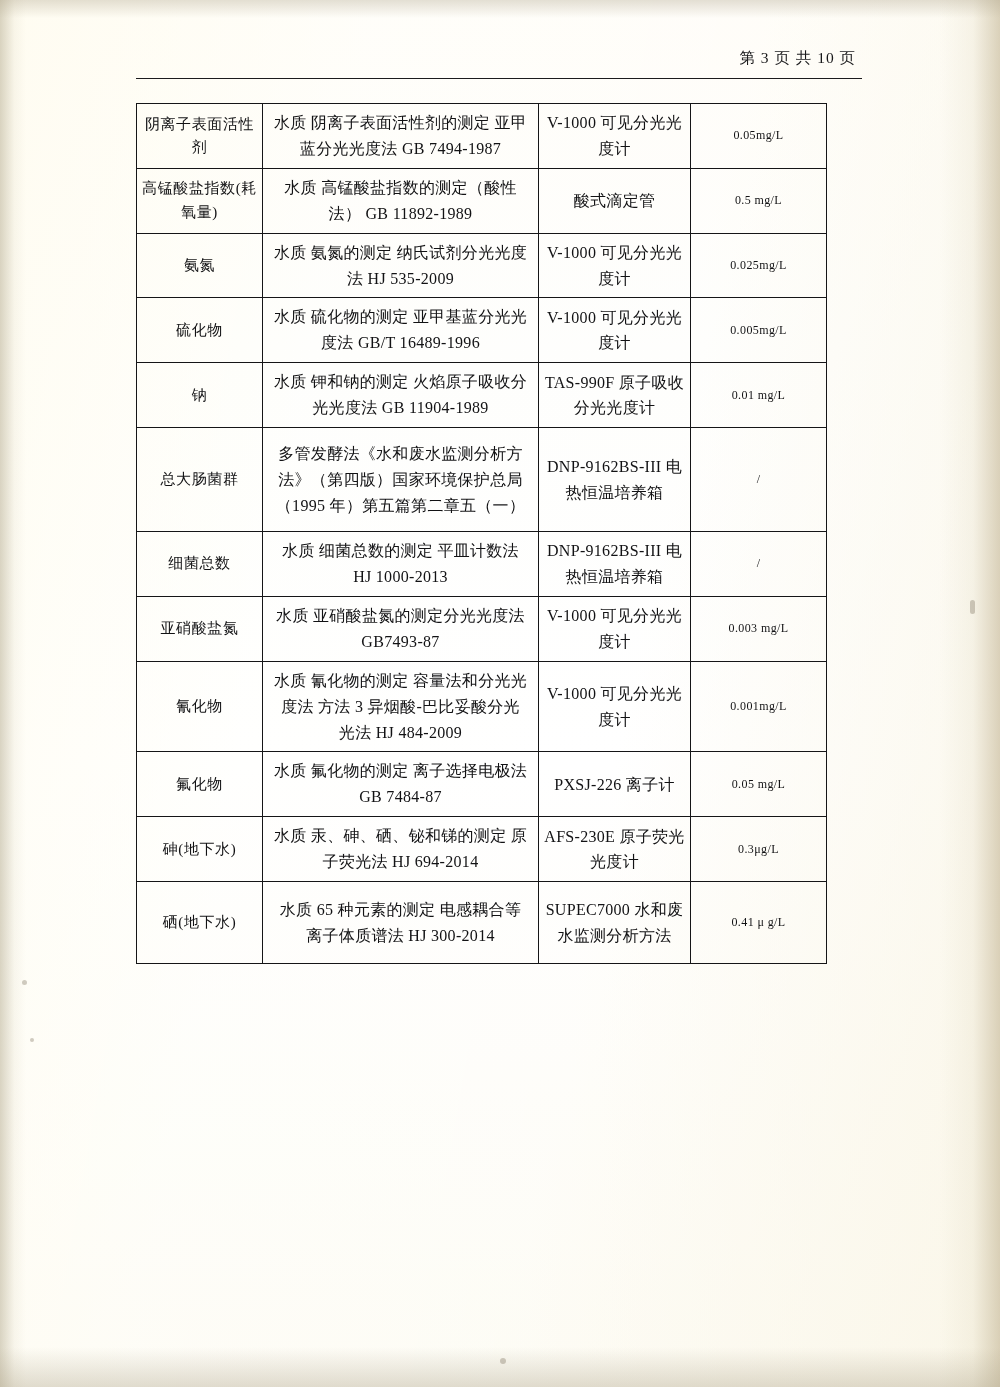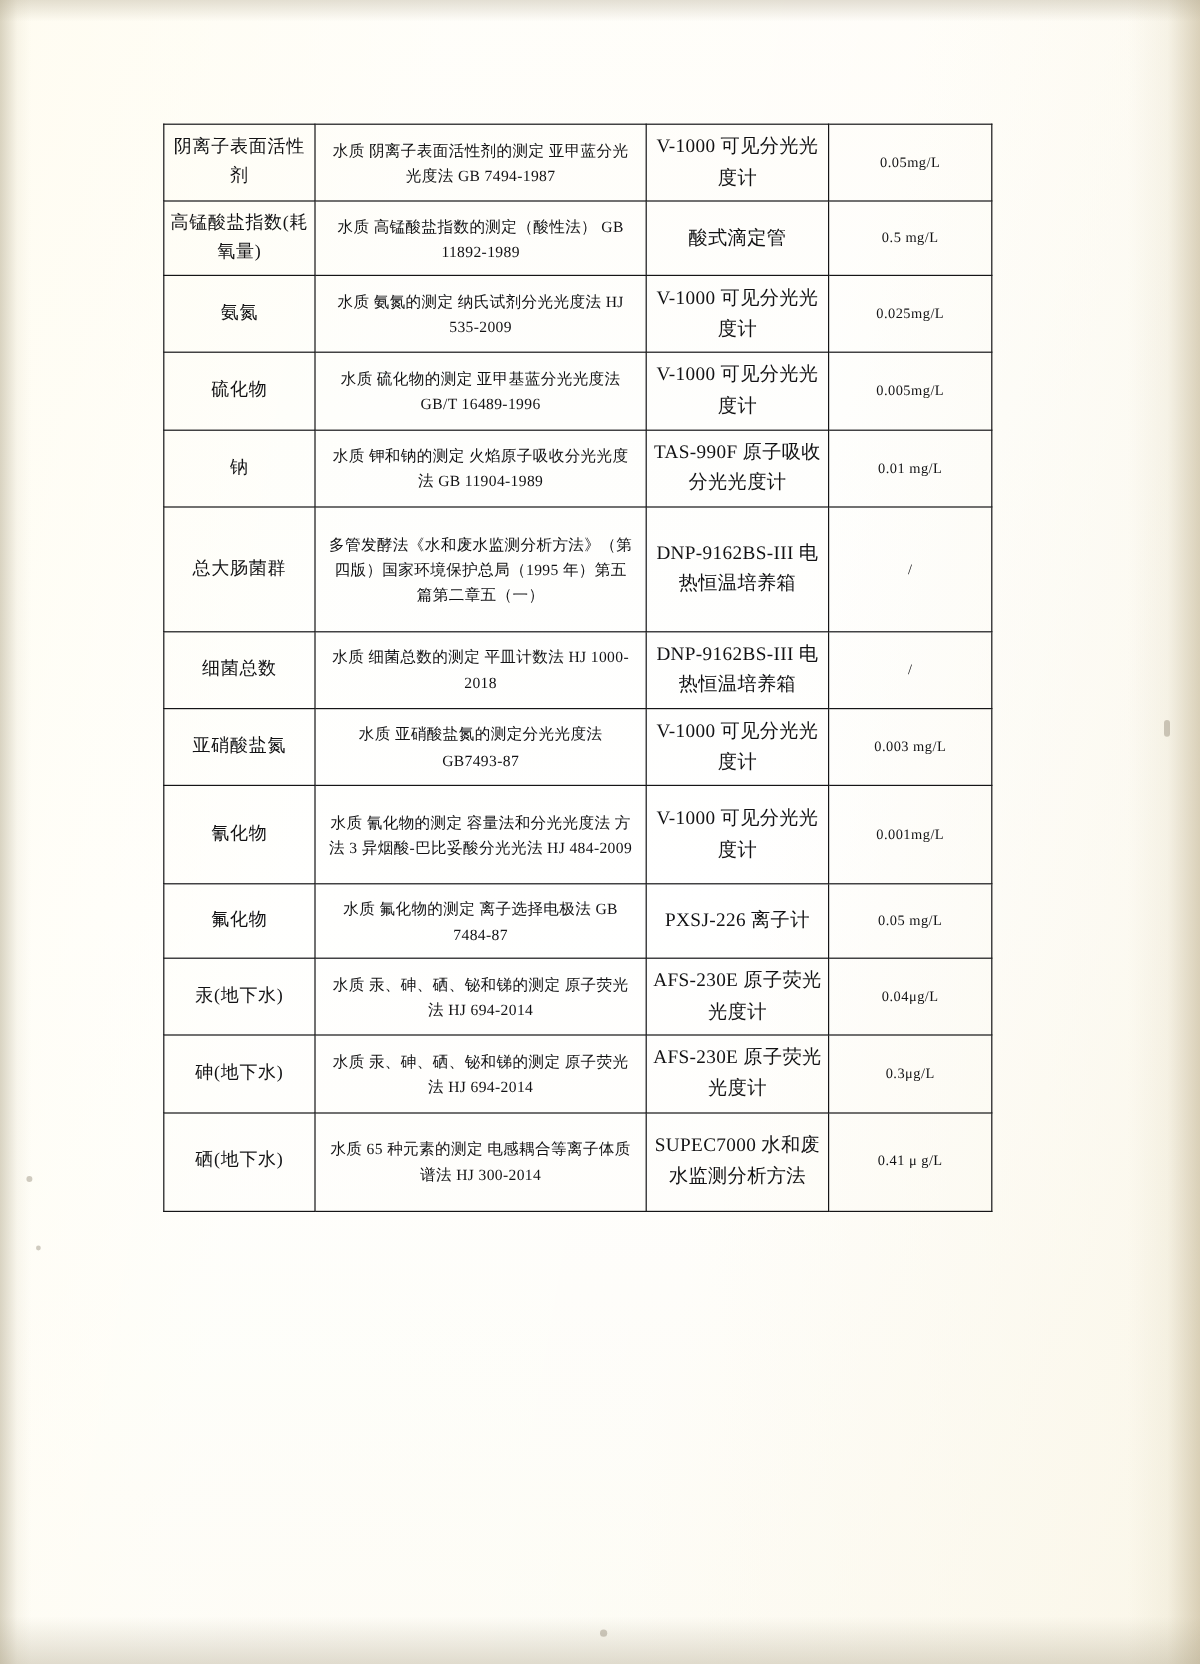--- a/index.html
+++ b/index.html
@@ -100,21 +100,21 @@
   col.c-method { width: 276px; }
   col.c-device { width: 152px; }
   col.c-limit { width: 136px; }
 
   .cell-item {
     font-size: 15px;
     line-height: 1.55;
     letter-spacing: 0.6px;
   }
   .cell-method {
-    font-size: 13px;
+    font-size: 16px;
     line-height: 1.62;
     letter-spacing: 0.3px;
     padding-left: 10px !important;
     padding-right: 10px !important;
   }
   .cell-device {
     font-size: 16px;
     line-height: 1.6;
     letter-spacing: 0.3px;
   }
@@ -133,20 +133,24 @@
   <div class="edge-shadow-left"></div>
   <div class="edge-shadow-right"></div>
   <div class="edge-shadow-top"></div>
   <div class="edge-shadow-bottom"></div>
 
   <div class="speck" style="left:22px; top:980px; width:5px; height:5px;"></div>
   <div class="speck" style="left:30px; top:1038px; width:4px; height:4px;"></div>
   <div class="speck" style="left:970px; top:600px; width:5px; height:14px; border-radius:3px;"></div>
   <div class="speck" style="left:500px; top:1358px; width:6px; height:6px;"></div>
 
+  <div class="page-header">
+    <div class="page-number">第 3 页  共 10 页</div>
+    <div class="header-rule"></div>
+  </div>
 
   <div class="table-wrap">
     <table class="report">
       <colgroup>
         <col class="c-item">
         <col class="c-method">
         <col class="c-device">
         <col class="c-limit">
       </colgroup>
       <tbody>
@@ -181,47 +185,41 @@
           <td class="cell-limit">0.01 mg/L</td>
         </tr>
         <tr style="height:104px;">
           <td class="cell-item">总大肠菌群</td>
           <td class="cell-method">多管发酵法《水和废水监测分析方法》（第四版）国家环境保护总局（1995 年）第五篇第二章五（一）</td>
           <td class="cell-device">DNP-9162BS-III 电热恒温培养箱</td>
           <td class="cell-limit">/</td>
         </tr>
         <tr class="tall">
           <td class="cell-item">细菌总数</td>
-          <td class="cell-method">水质  细菌总数的测定  平皿计数法  HJ 1000-2018</td>
+          <td class="cell-method">水质  细菌总数的测定  平皿计数法  HJ 1000-2013</td>
           <td class="cell-device">DNP-9162BS-III 电热恒温培养箱</td>
           <td class="cell-limit">/</td>
         </tr>
         <tr class="tall">
           <td class="cell-item">亚硝酸盐氮</td>
           <td class="cell-method">水质  亚硝酸盐氮的测定分光光度法 GB7493-87</td>
           <td class="cell-device">V-1000 可见分光光度计</td>
           <td class="cell-limit">0.003 mg/L</td>
         </tr>
         <tr style="height:82px;">
           <td class="cell-item">氰化物</td>
           <td class="cell-method">水质  氰化物的测定  容量法和分光光度法  方法 3  异烟酸-巴比妥酸分光光法 HJ 484-2009</td>
           <td class="cell-device">V-1000 可见分光光度计</td>
           <td class="cell-limit">0.001mg/L</td>
         </tr>
         <tr class="tall">
           <td class="cell-item">氟化物</td>
           <td class="cell-method">水质  氟化物的测定  离子选择电极法 GB 7484-87</td>
           <td class="cell-device">PXSJ-226 离子计</td>
           <td class="cell-limit">0.05 mg/L</td>
-        </tr>
-        <tr class="tall">
-          <td class="cell-item">汞(地下水)</td>
-          <td class="cell-method">水质  汞、砷、硒、铋和锑的测定  原子荧光法  HJ 694-2014</td>
-          <td class="cell-device">AFS-230E 原子荧光光度计</td>
-          <td class="cell-limit">0.04μg/L</td>
         </tr>
         <tr class="tall">
           <td class="cell-item">砷(地下水)</td>
           <td class="cell-method">水质  汞、砷、硒、铋和锑的测定  原子荧光法  HJ 694-2014</td>
           <td class="cell-device">AFS-230E 原子荧光光度计</td>
           <td class="cell-limit">0.3μg/L</td>
         </tr>
         <tr style="height:82px;">
           <td class="cell-item">硒(地下水)</td>
           <td class="cell-method">水质 65 种元素的测定  电感耦合等离子体质谱法  HJ 300-2014</td>

